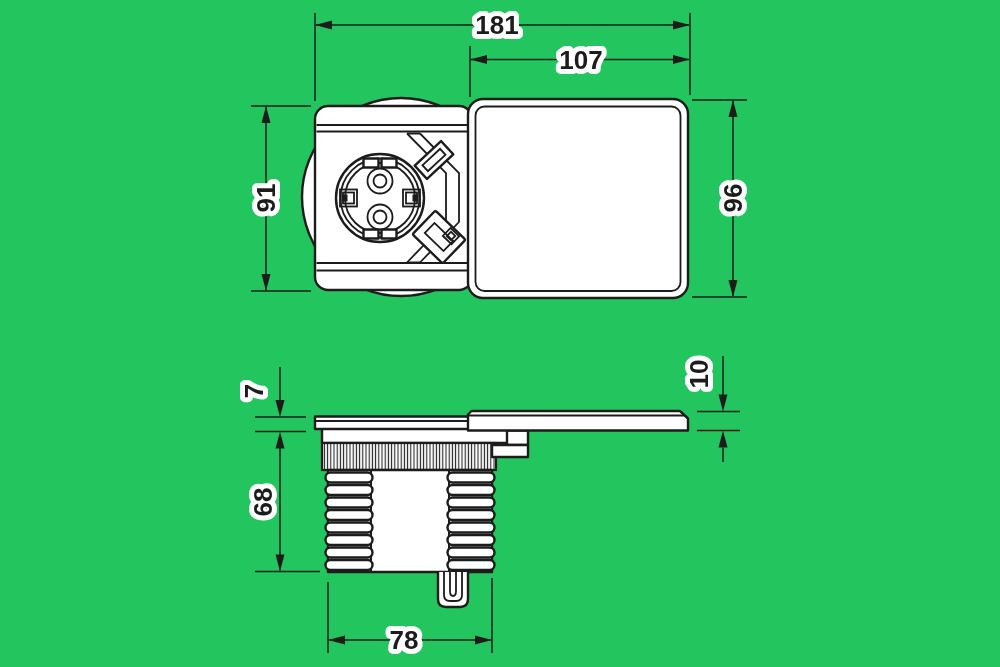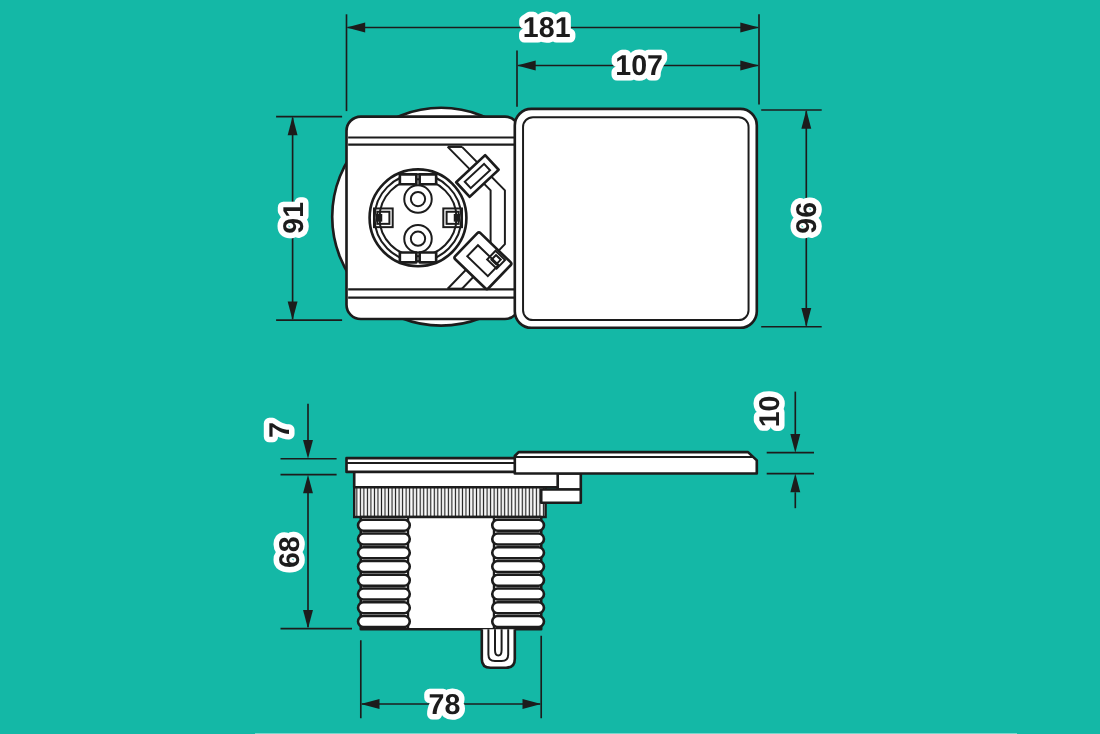--- a/index.html
+++ b/index.html
@@ -5,21 +5,21 @@
   html, body {
     margin: 0;
     padding: 0;
     background: #ffffff;
     font-family: "Liberation Sans", sans-serif;
   }
   .frame {
     position: relative;
     width: 1000px;
     height: 667px;
-    background: #14b8a6;
+    background: #22c55e;
     overflow: hidden;
   }
   svg { display: block; }
   .part   { fill: #ffffff; stroke: #1c1c1c; stroke-width: 2.4; stroke-linejoin: round; }
   .part-thin { fill: none; stroke: #1c1c1c; stroke-width: 1.8; }
   .edge   { stroke: #1c1c1c; stroke-width: 2; fill: none; }
   .dimline { stroke: #1c1c1c; stroke-width: 1.5; fill: none; }
   .arrow  { fill: #1c1c1c; stroke: none; }
   .dimtext {
     font-family: "Liberation Sans", sans-serif;

